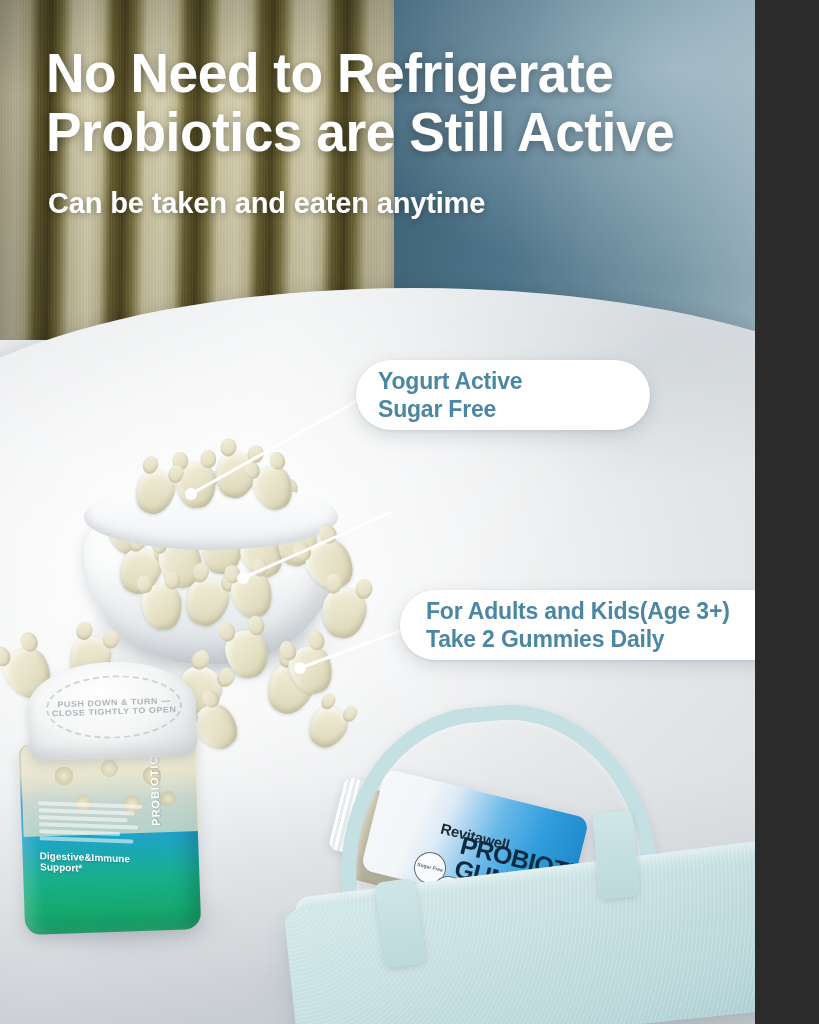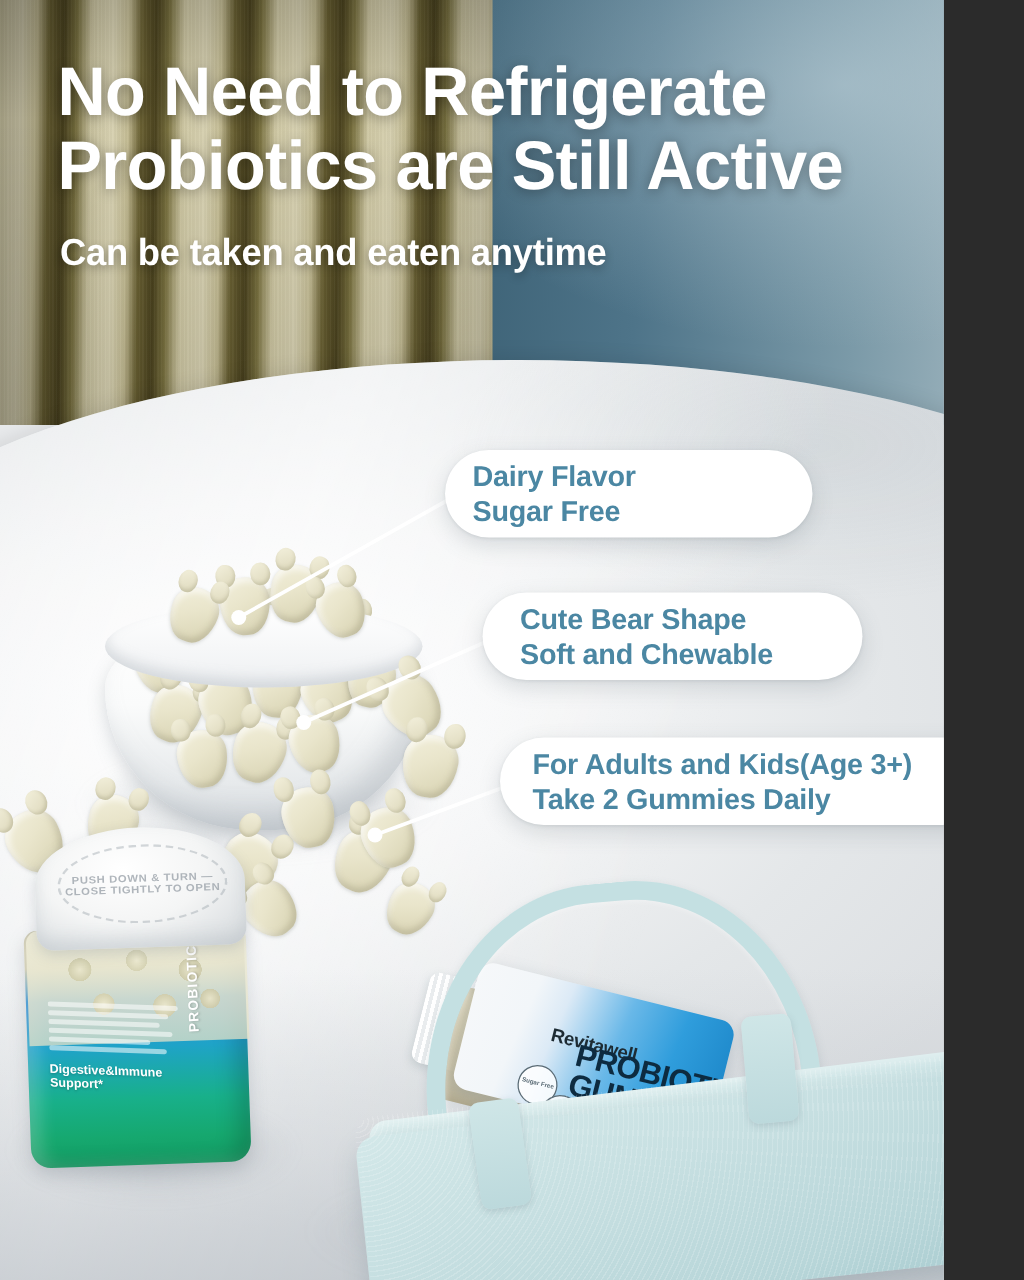--- a/index.html
+++ b/index.html
@@ -481,26 +481,22 @@
   <svg class="leaders" viewBox="0 0 819 1024">
     <line x1="191" y1="494" x2="362" y2="398" stroke="#ffffff" stroke-width="3"></line>
     <circle cx="191" cy="494" r="6" fill="#ffffff"></circle>
     <line x1="243" y1="578" x2="392" y2="512" stroke="#ffffff" stroke-width="3"></line>
     <circle cx="243" cy="578" r="6" fill="#ffffff"></circle>
     <line x1="300" y1="668" x2="408" y2="628" stroke="#ffffff" stroke-width="3"></line>
     <circle cx="300" cy="668" r="6" fill="#ffffff"></circle>
   </svg>
 
   <div class="pill" id="pill-1">
-    <span>Dairy Flavor</span>
+    <span>Yogurt Active</span>
     <span>Sugar Free</span>
-  </div>
-  <div class="pill" id="pill-2">
-    <span>Cute Bear Shape</span>
-    <span>Soft and Chewable</span>
   </div>
   <div class="pill" id="pill-3">
     <span>For Adults and Kids(Age 3+)</span>
     <span>Take 2 Gummies Daily</span>
   </div>
 
   <div class="bottle-l-shadow"></div>
   <div class="bottle-l"></div>
   <div class="bottle-l-glass"></div>
   <div class="bottle-l-pills"></div>

